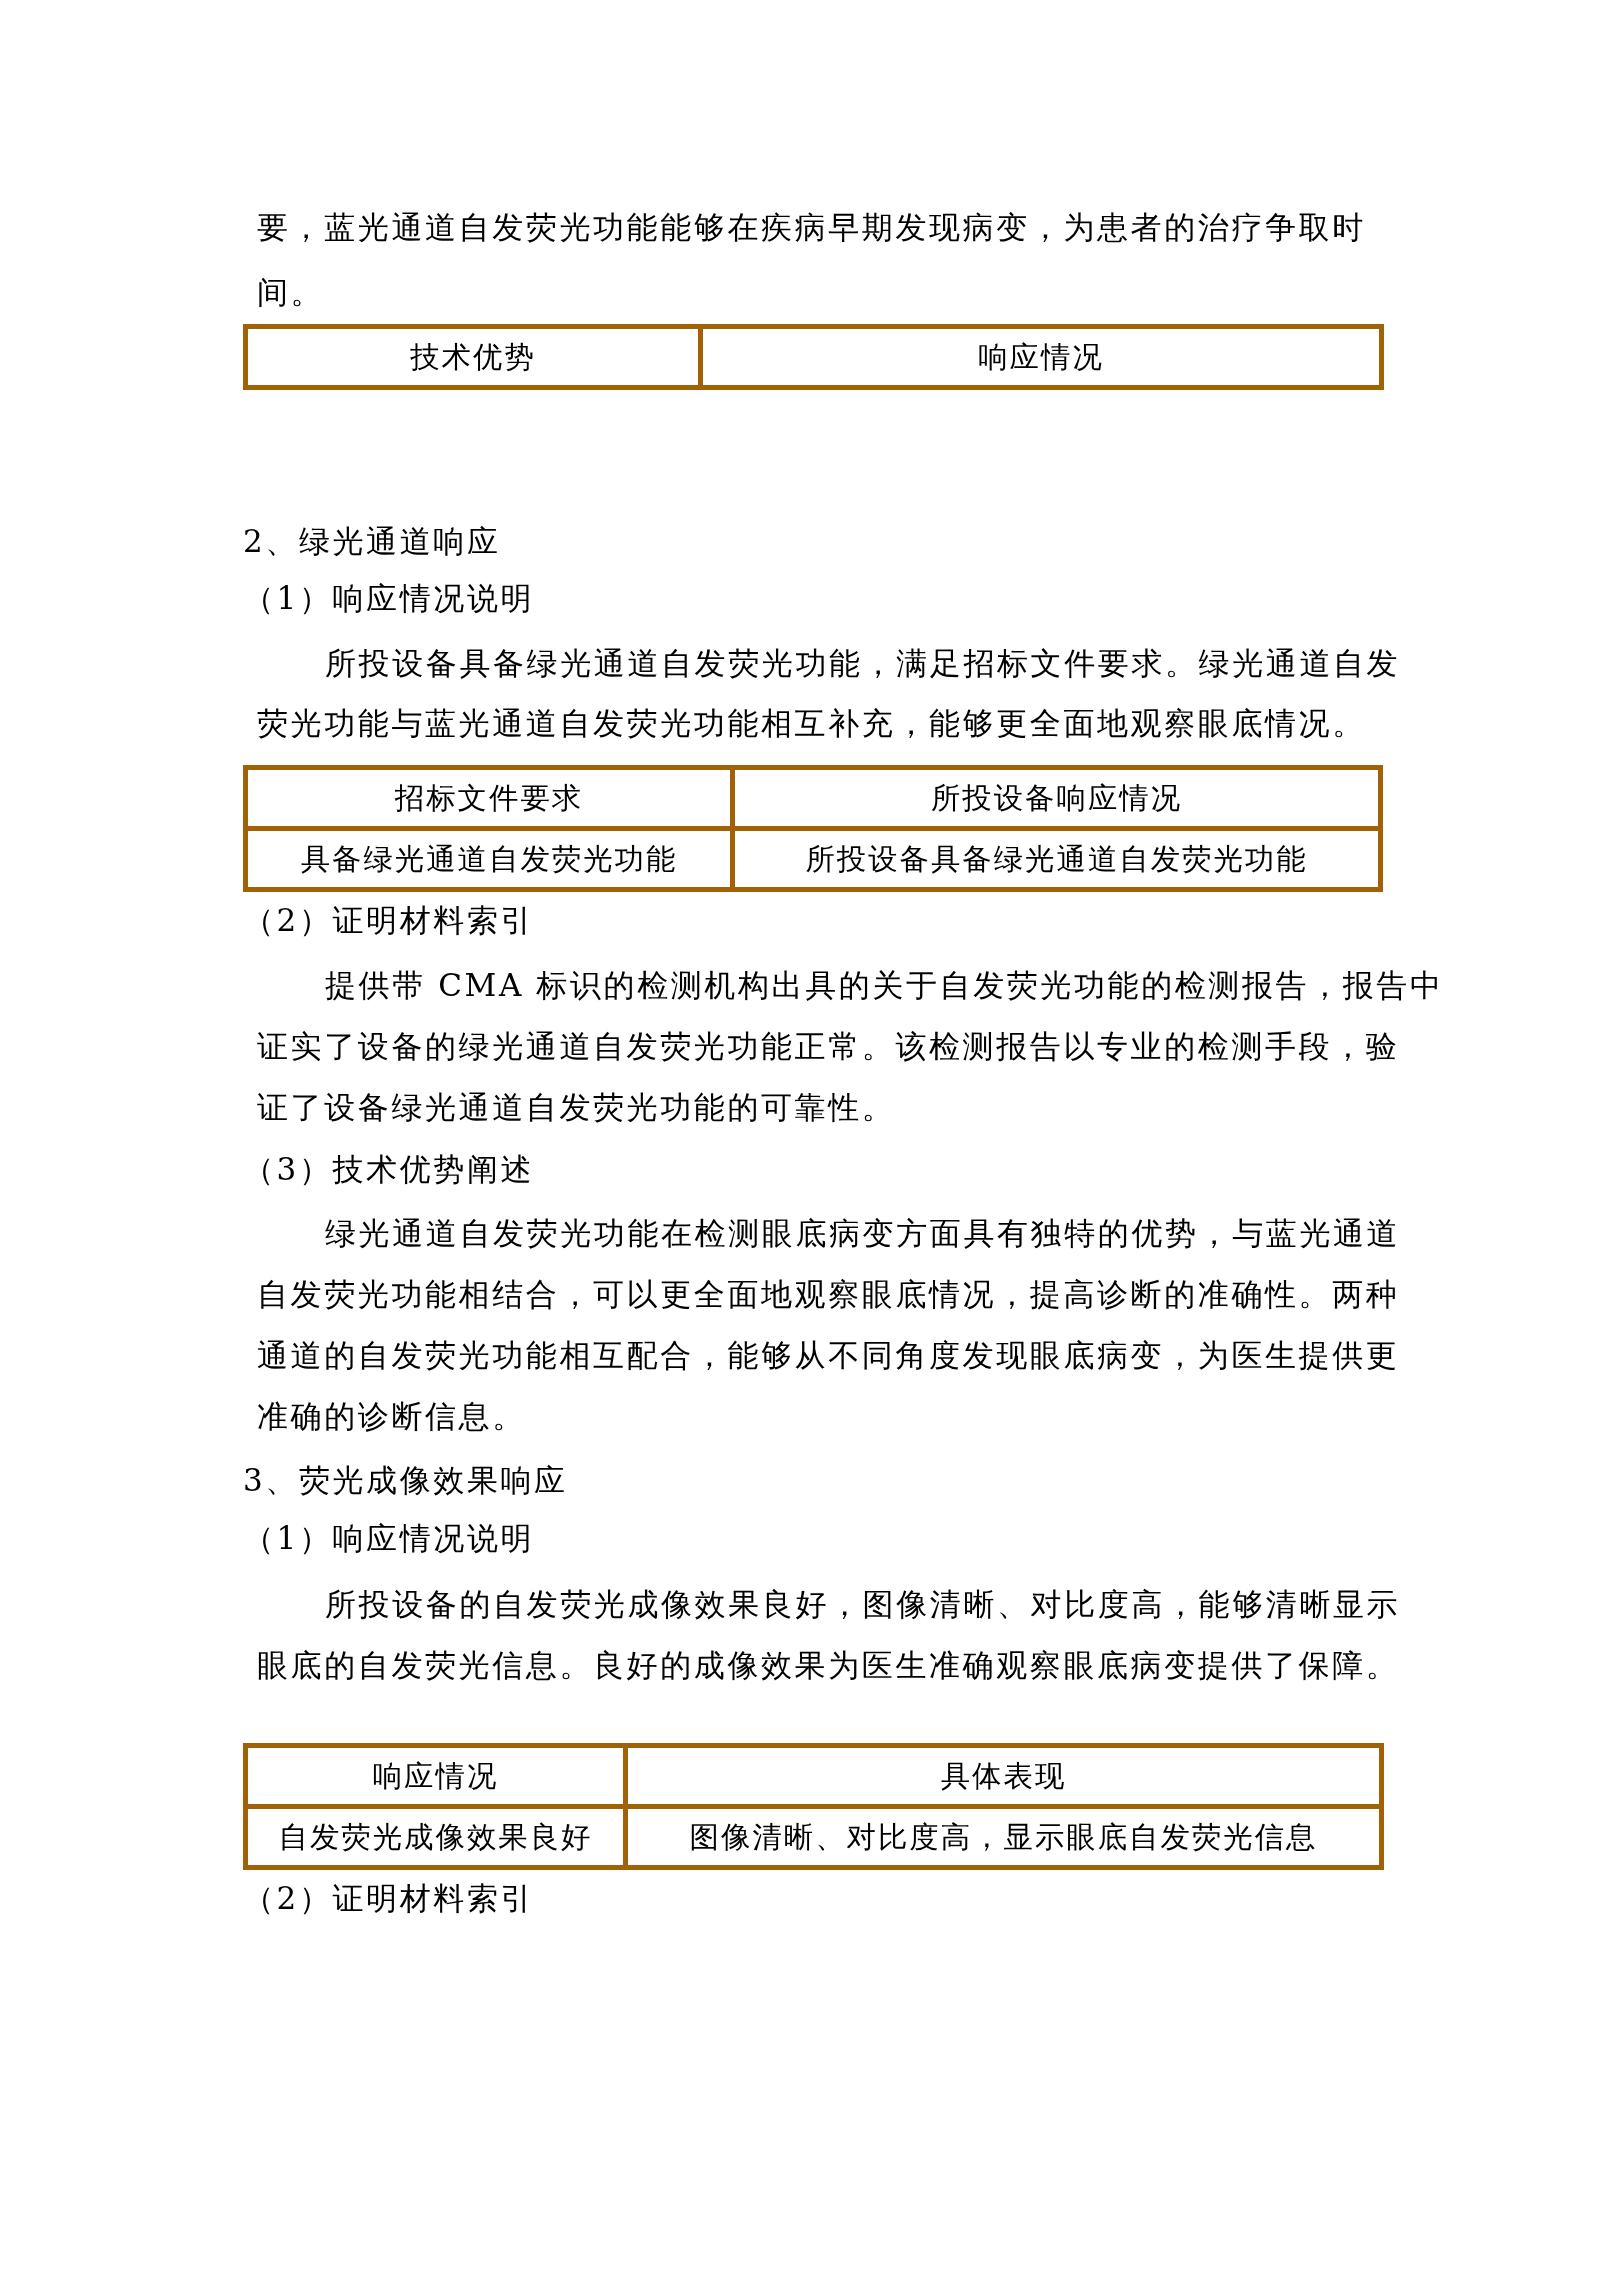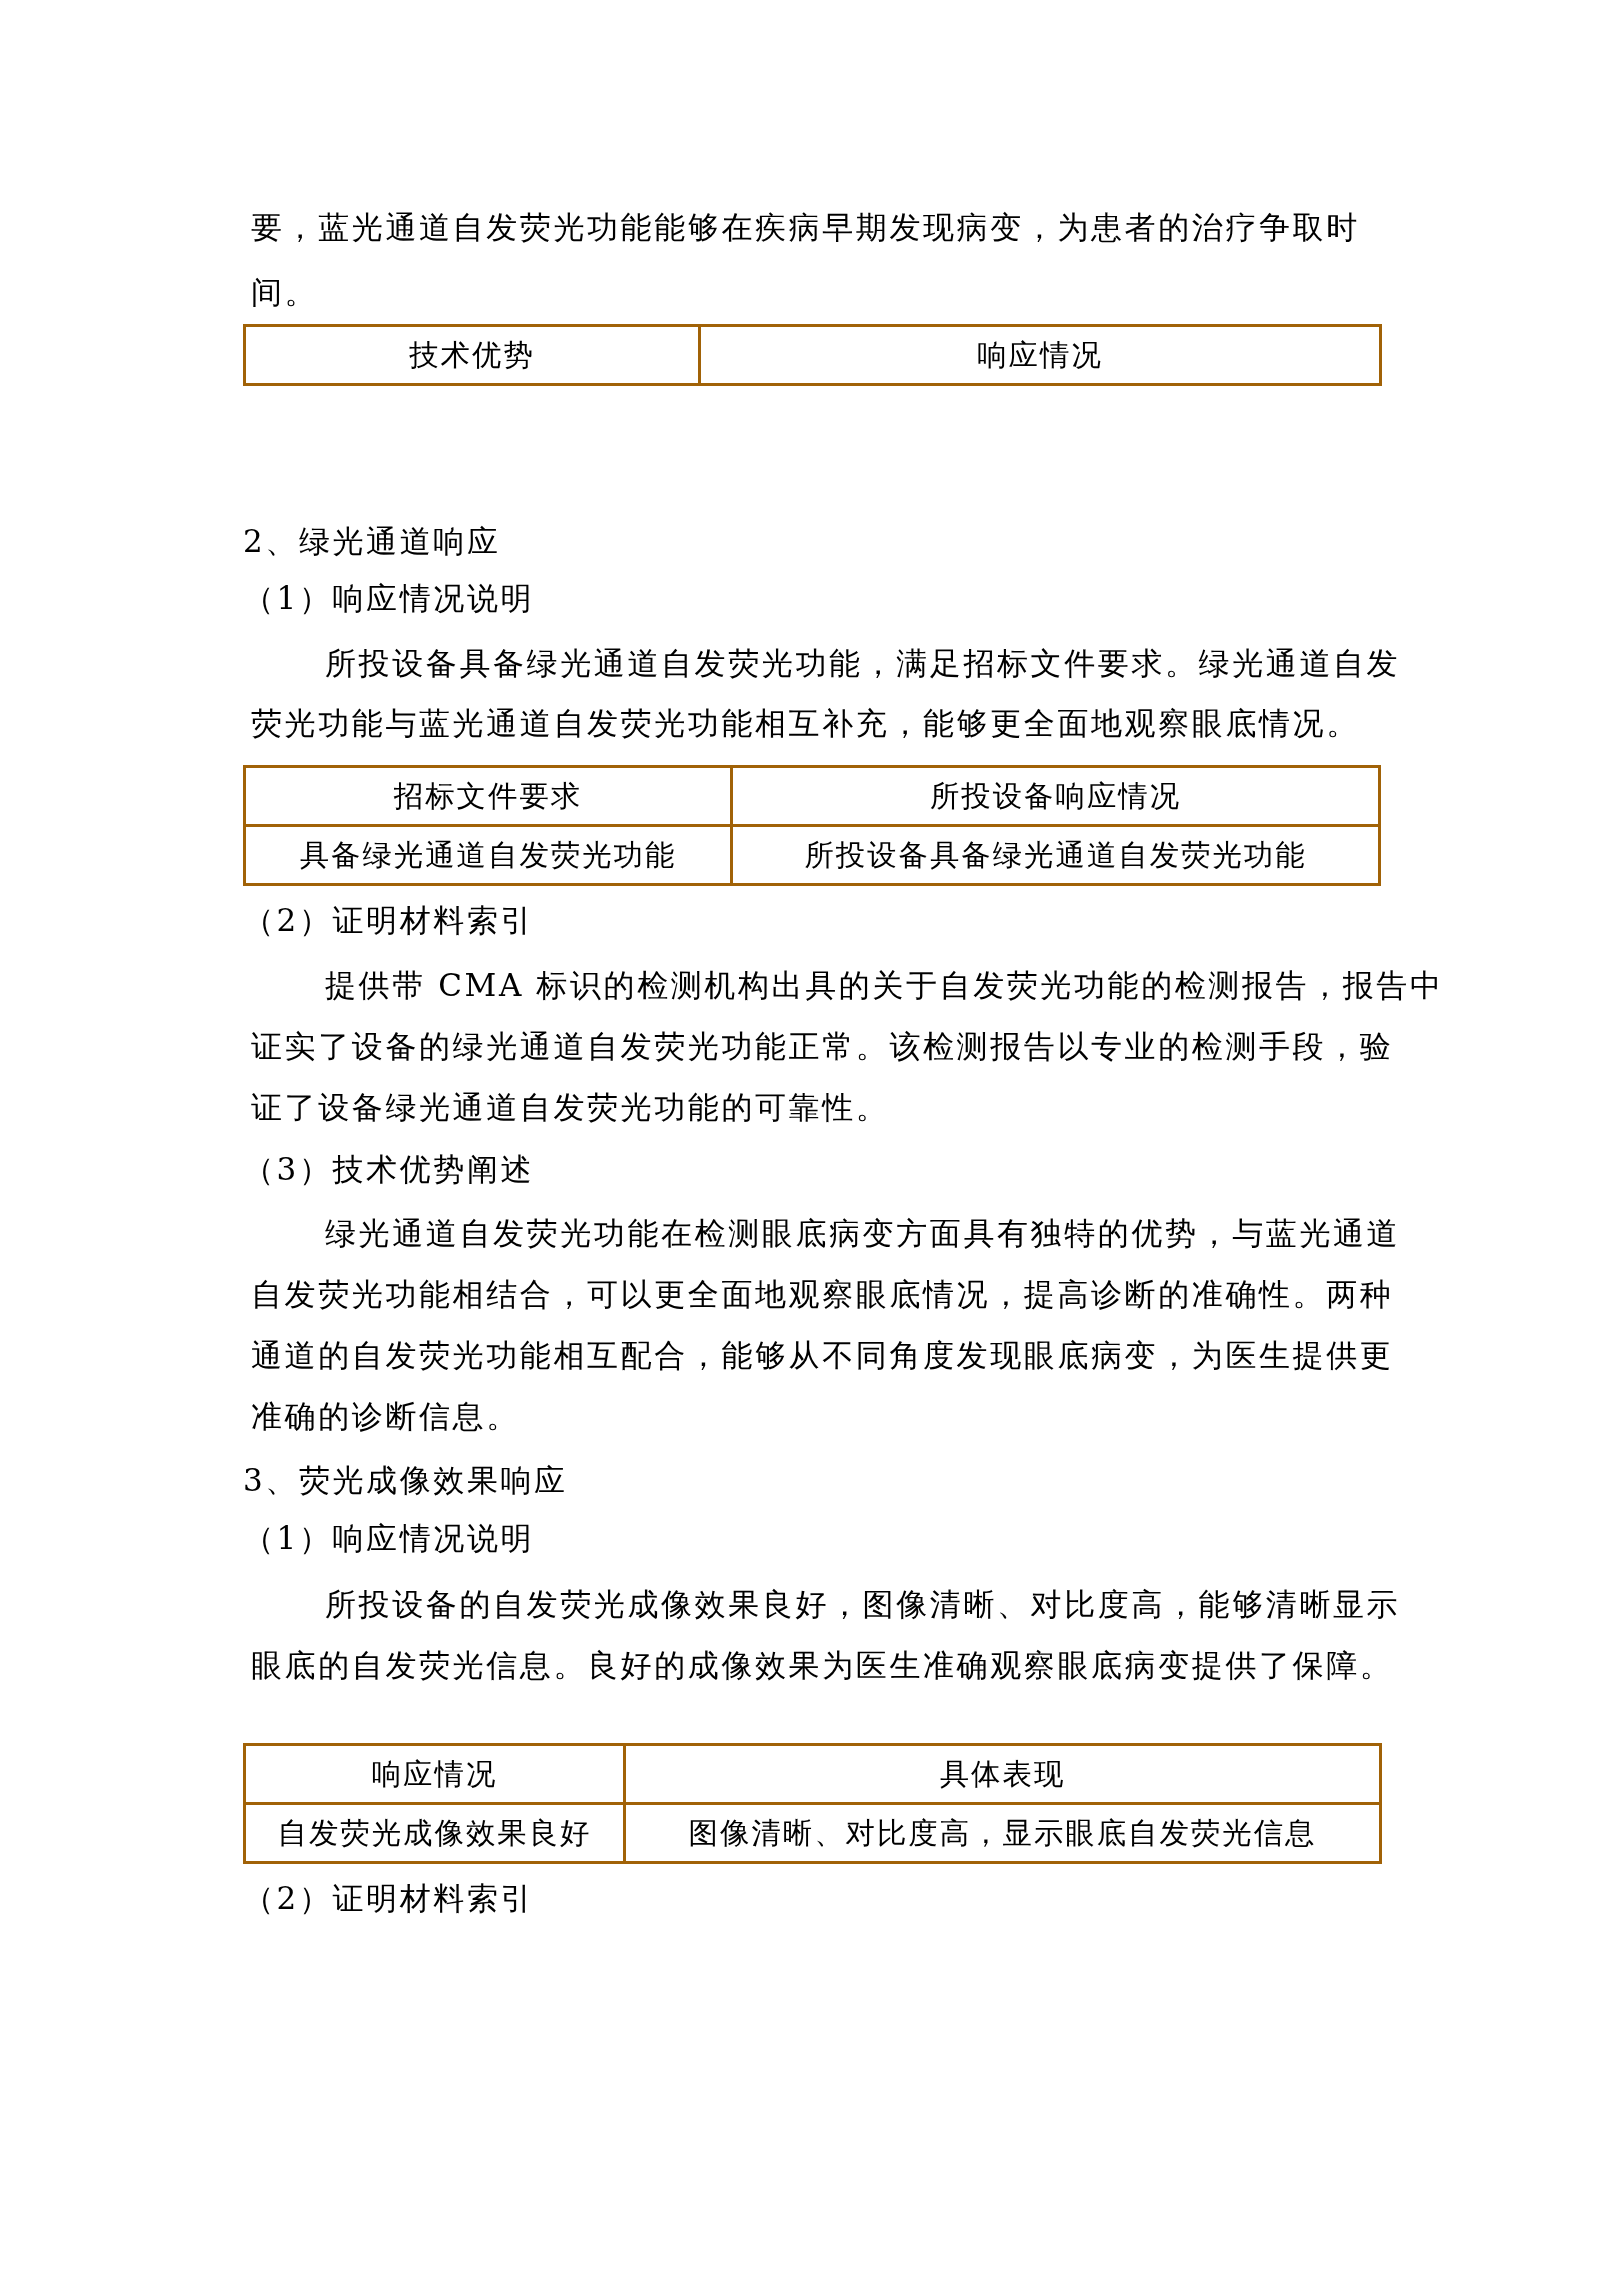--- a/index.html
+++ b/index.html
@@ -10,41 +10,41 @@
     body {
       width: 1623px;
       height: 2295px;
       position: relative;
       overflow: hidden;
       color: #000000;
       font-family: "DejaVu Serif", "Liberation Serif", serif;
     }
     .line {
       position: absolute;
-      left: 251px;
+      left: 257px;
       width: 1136px;
       height: 39px;
       line-height: 39px;
       font-size: 31px;
       white-space: nowrap;
       letter-spacing: 2.6px;
     }
     .indent { left: 325px; }
     .h2 { left: 243px; }
     .h3 { left: 243px; }
     table.doc-table {
       position: absolute;
       left: 243px;
       width: 1136px;
       border-collapse: collapse;
       table-layout: fixed;
       font-size: 29.4px;
     }
     table.doc-table td {
-      border: 3px solid #a16207;
+      border: 5px solid #a16207;
       height: 56px;
       padding: 0;
       text-align: center;
       vertical-align: middle;
       white-space: nowrap;
       letter-spacing: 2px;
       line-height: 56px;
     }
   </style>
 </head>

